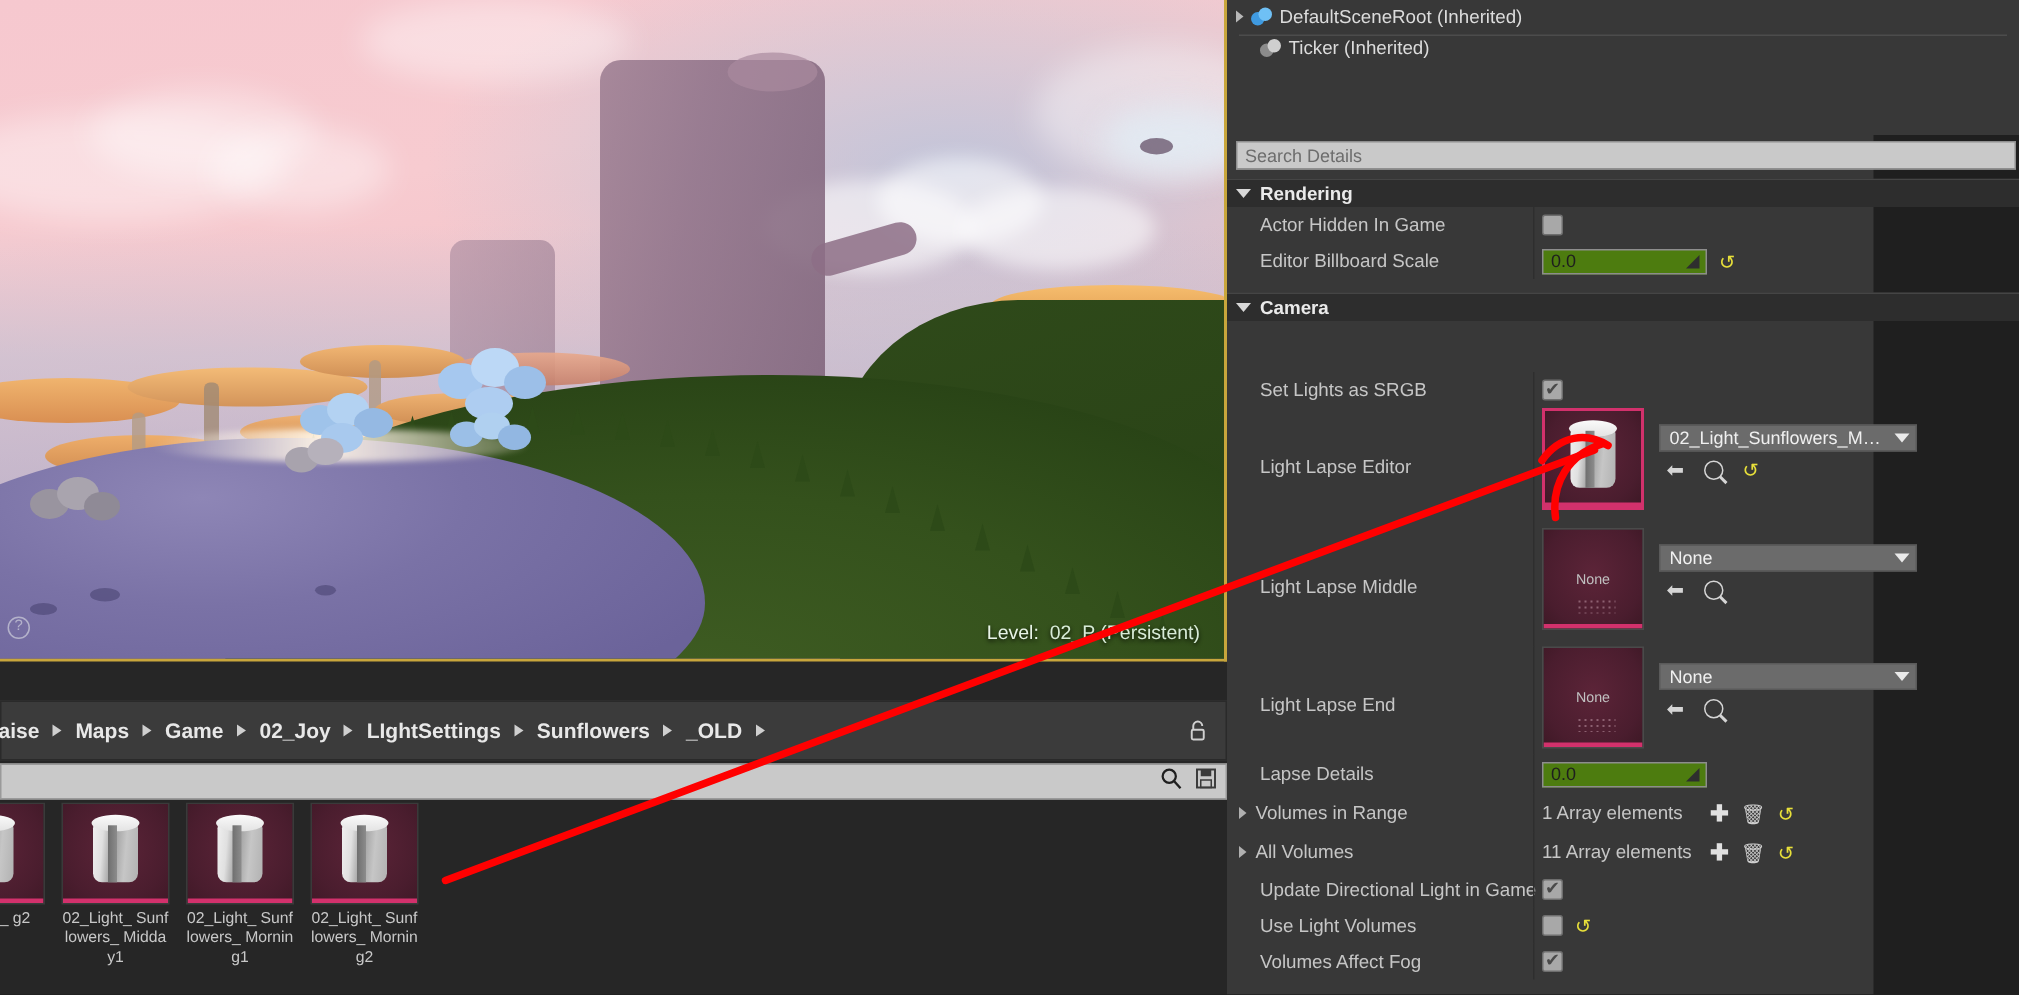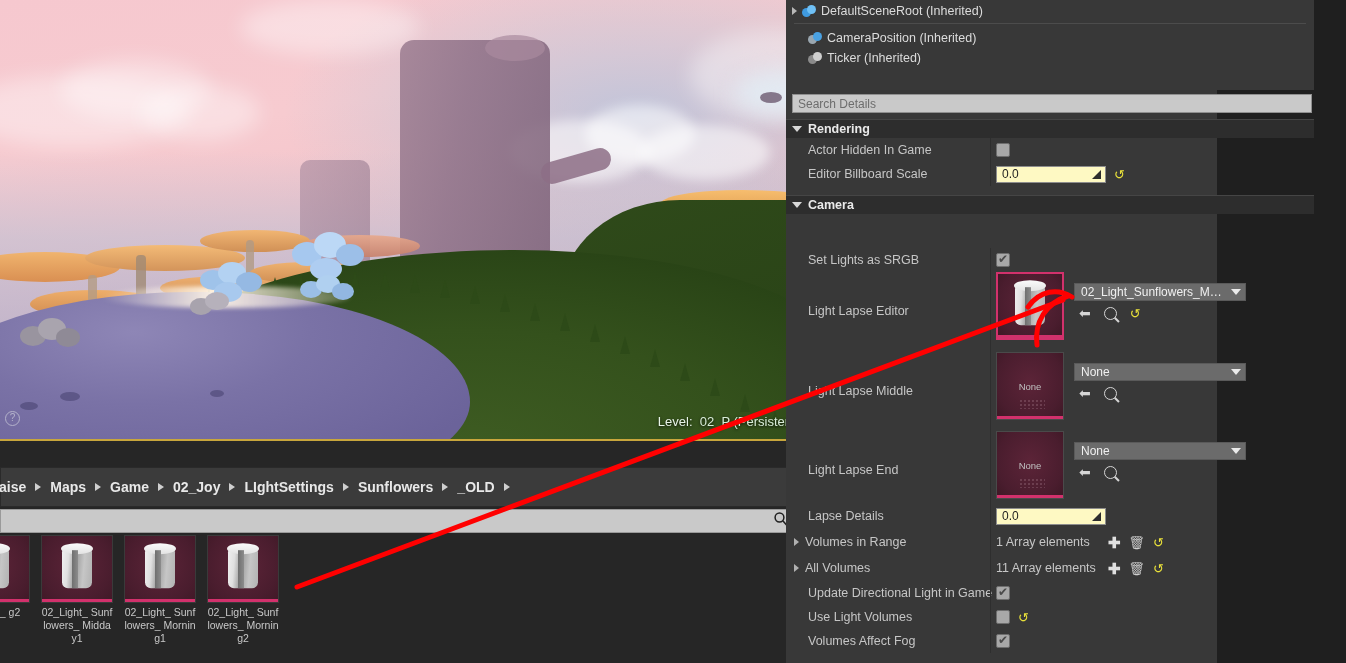--- a/index.html
+++ b/index.html
@@ -157,21 +157,21 @@
     background: linear-gradient(180deg, #fbfbfb 0%, #e3e3e3 100%);
     border-radius: 50%;
   }
   .cyl-slit {
     position: absolute; left: 10px; top: 2px; width: 6px; height: 38px;
     background: linear-gradient(90deg, #6f6f6f, #8c8c8c);
   }
 
   
   #right-pane {
-    position: absolute; left: 786px; top: 0; width: 431px; height: 663px;
+    position: absolute; left: 818px; top: 0; width: 431px; height: 663px;
     background: #383838;
   }
   #comp-tree { position: absolute; left: 0; top: 0; width: 528px; height: 90px; background: #383838; }
   .tree-row {
     display: flex; align-items: center; height: 20px; padding-left: 6px; gap: 5px;
     color: #dcdcdc; font-size: 12.5px; white-space: nowrap;
   }
   .tree-row.root { height: 22px; }
   #tree-sep { position: absolute; left: 8px; right: 8px; top: 23px; height: 1px; background: #4c4c4c; }
   .tree-arrow {
@@ -220,21 +220,21 @@
 
   .checkbox {
     width: 14px; height: 14px; background: #a8a8a8; border: 1px solid #6e6e6e;
     border-radius: 2px; position: relative; cursor: pointer;
   }
   .checkbox.checked::after {
     content: "\2714"; position: absolute; left: 1px; top: -2px;
     color: #4a4a4a; font-size: 12px;
   }
   .numfield {
-    width: 110px; height: 17px; background: #fef9c3; border: 1px solid #8d8d8d;
+    width: 110px; height: 17px; background: #4d7c0f; border: 1px solid #8d8d8d;
     display: flex; align-items: center; padding-left: 5px;
     color: #1e1e1e; font-size: 12px; position: relative; cursor: text;
   }
   .numfield::after {
     content: ""; position: absolute; right: 4px; top: 3px;
     width: 0; height: 0; border-left: 9px solid transparent; border-bottom: 9px solid #2e2e2e;
   }
   .reset-icon { color: #e8e03a; font-size: 13px; cursor: pointer; line-height: 1; }
   .btn-update {
     background: linear-gradient(180deg, #b4b4b4 0%, #969696 100%);
@@ -532,27 +532,20 @@
     <div id="comp-tree">
       <div class="tree-row root">
         <span class="tree-arrow"></span>
         <span class="comp-icon blue">
             <span class="s1"></span>
             <span class="s2"></span>
           </span>
         <span>DefaultSceneRoot (Inherited)</span>
       </div>
       <div id="tree-sep"></div>
-      <div class="tree-row" style="padding-left:22px; margin-top:6px;">
-        <span class="comp-icon mix">
-            <span class="s1"></span>
-            <span class="s2"></span>
-          </span>
-        <span>CameraPosition (Inherited)</span>
-      </div>
       <div class="tree-row" style="padding-left:22px;">
         <span class="comp-icon gray">
             <span class="s1"></span>
             <span class="s2"></span>
           </span>
         <span>Ticker (Inherited)</span>
       </div>
     </div>
 
     <div id="details-search">

